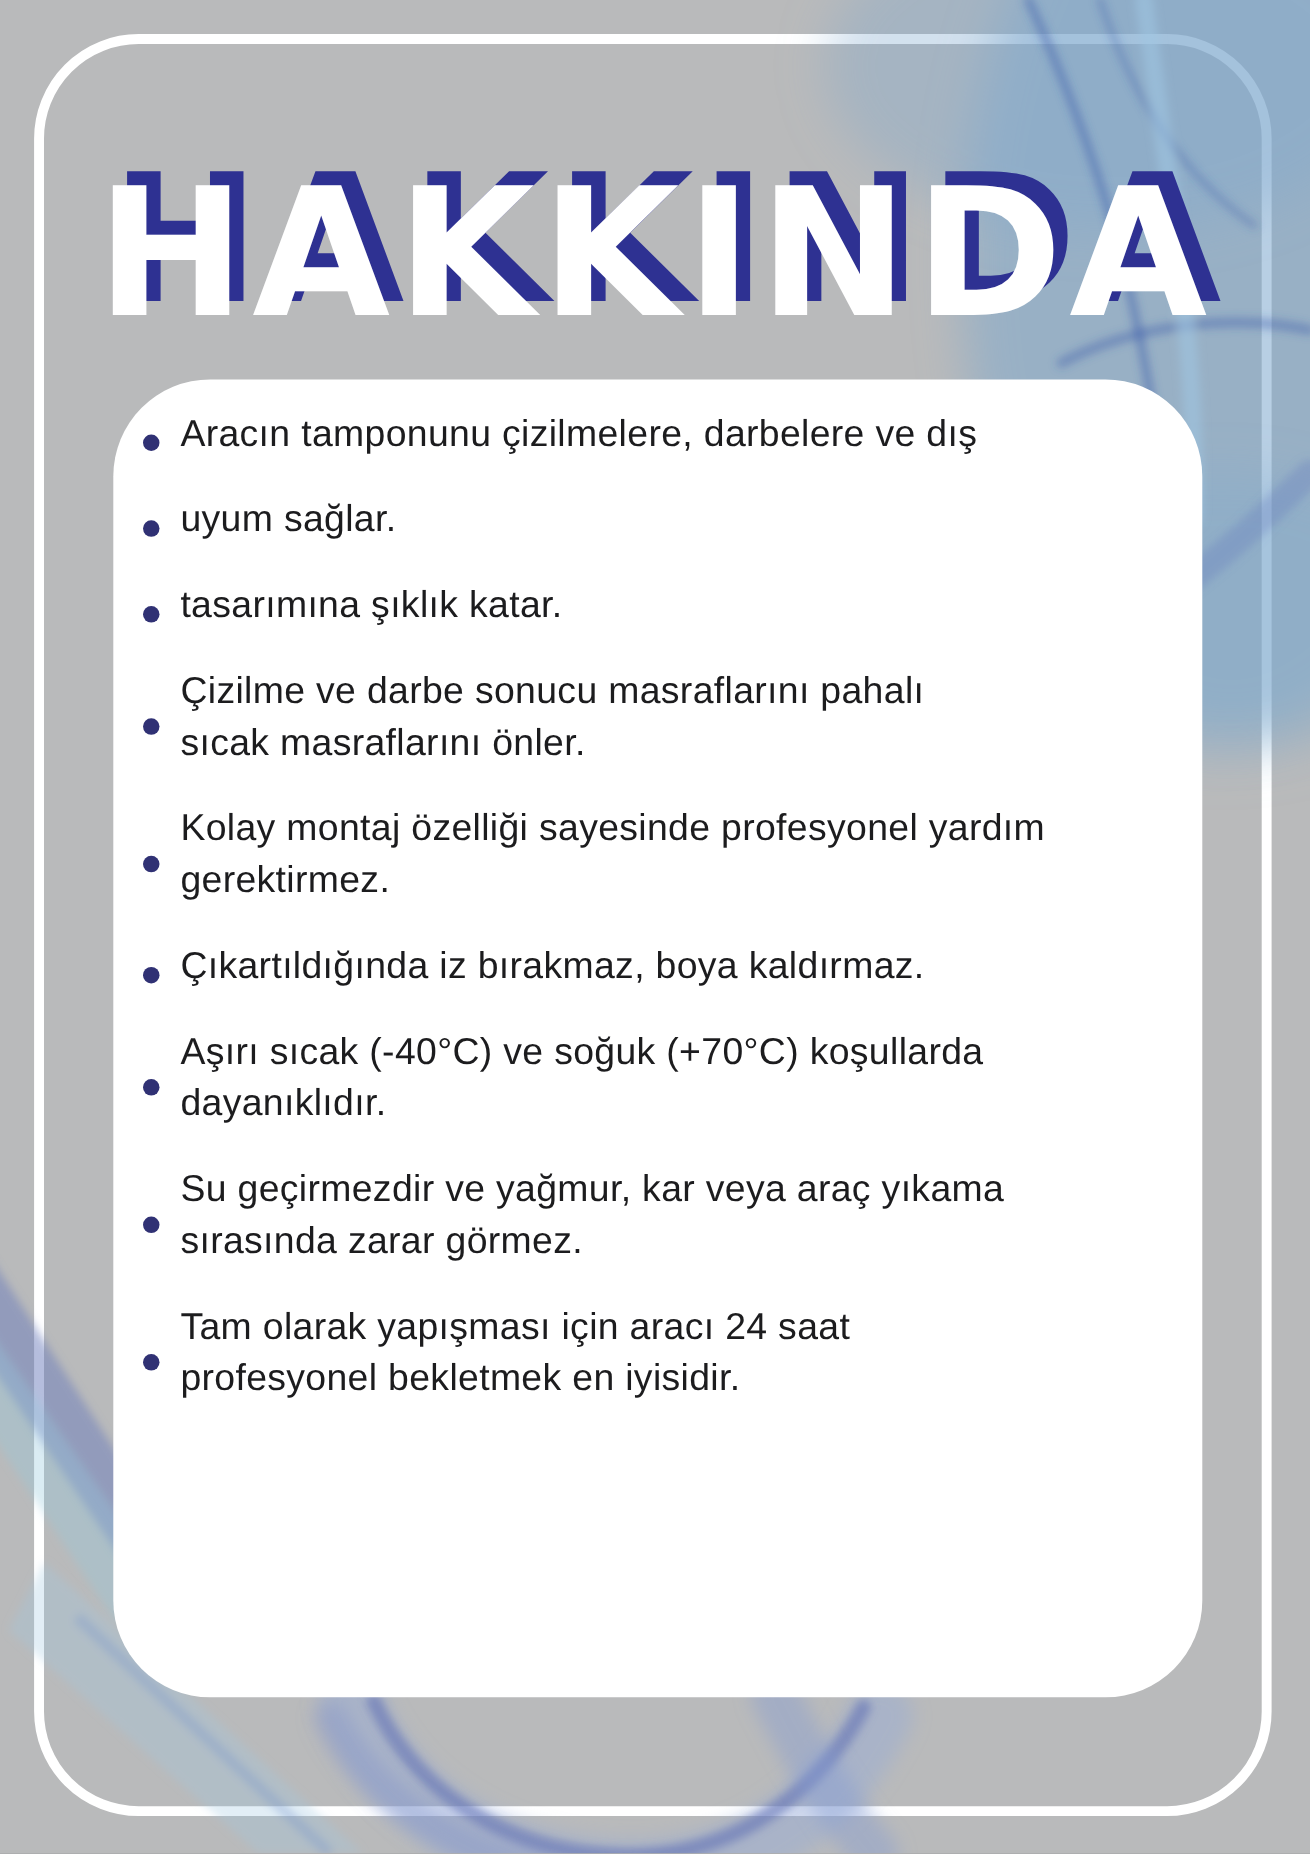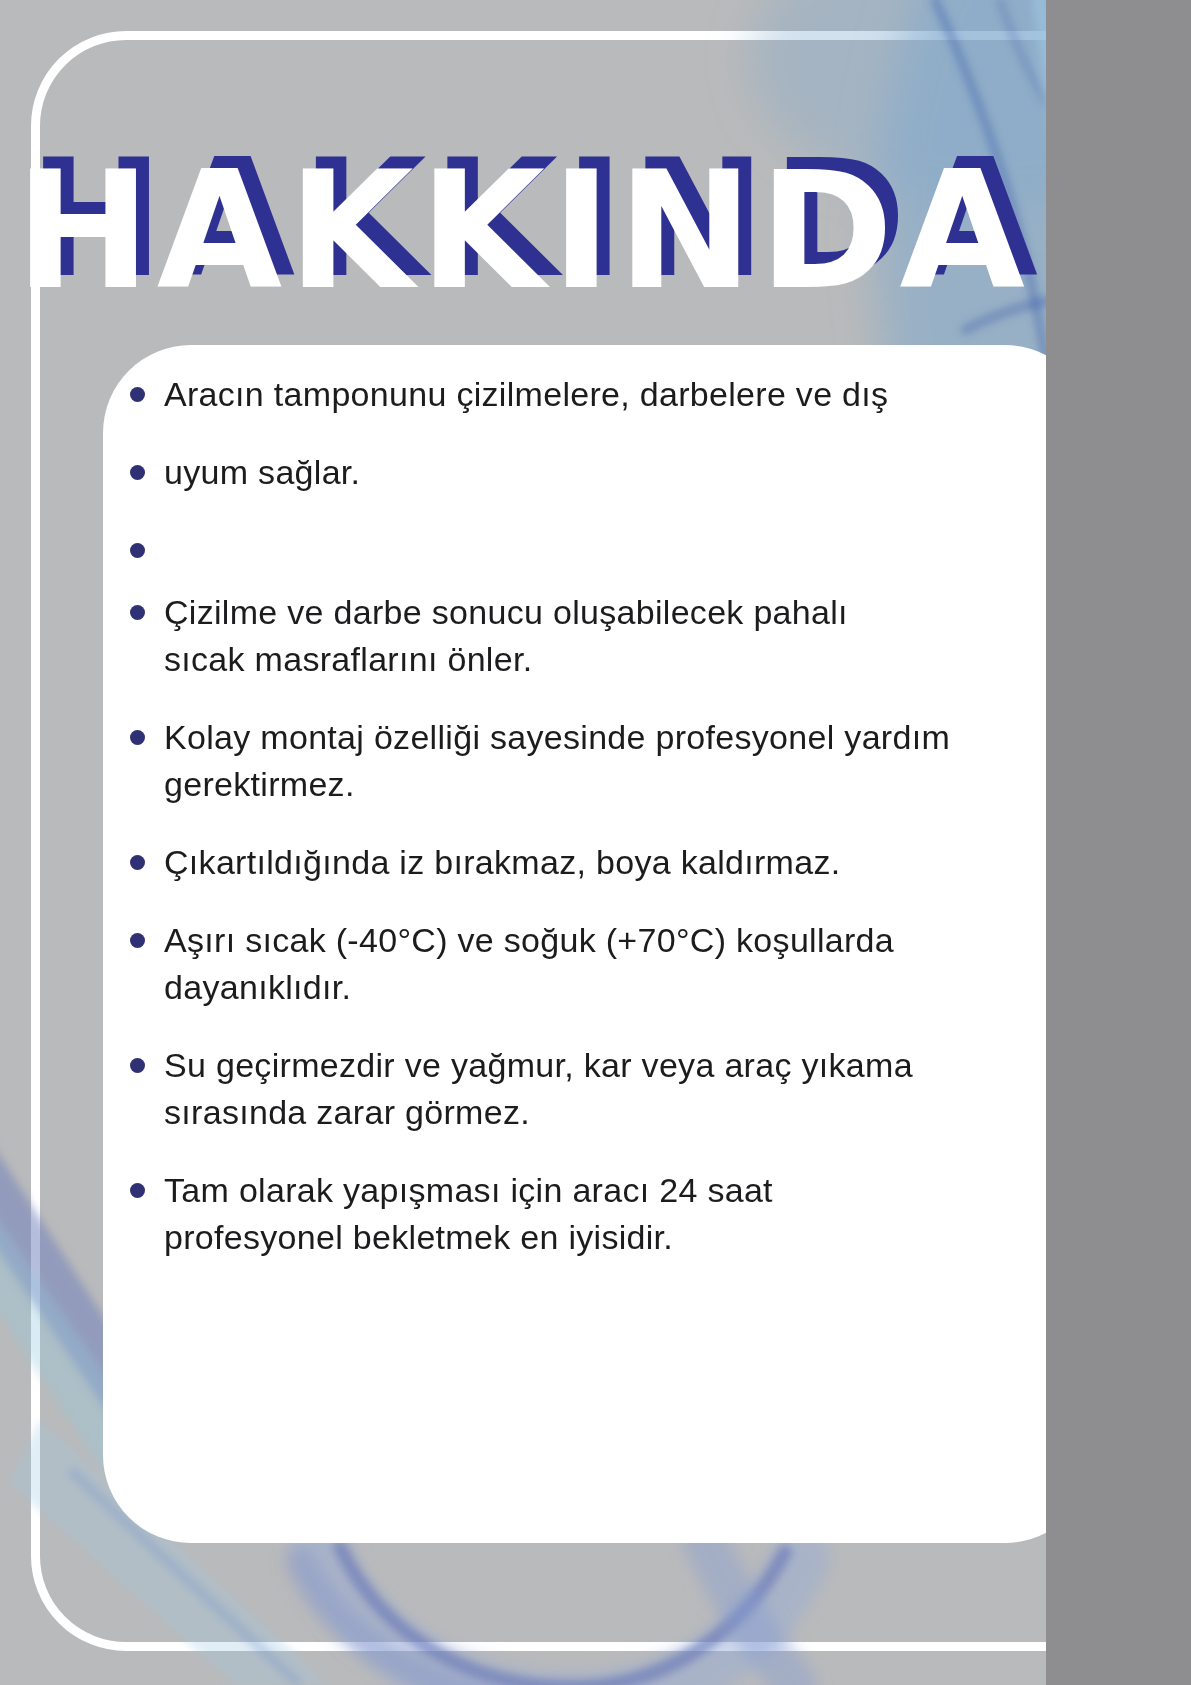--- a/index.html
+++ b/index.html
@@ -1,18 +1,18 @@
 <!DOCTYPE html>
 <html><head>
 <meta charset="utf-8">
 <style>
   html,body{margin:0;padding:0;background:#8e8e90;}
   .page{
     position:relative;
-    width:1046px;height:1685px;
+    width:1191px;height:1685px;
     background:#b9babb;
     overflow:hidden;
     font-family:"Liberation Sans",sans-serif;
   }
   .border-frame{
     position:absolute;
     left:31px;top:31px;
     width:1107px;height:1602px;
     border:9px solid #ffffff;
     border-radius:95px;
@@ -40,21 +40,21 @@
     border-radius:88px;
   }
   .bullets{
     list-style:none;
     margin:0;
     padding:26px 38px 0 27px;
     display:flex;
     flex-direction:column;
     gap:31px;
   }
-  .bullets li{display:flex;align-items:flex-start;}
+  .bullets li{display:flex;align-items:center;}
   .dot{
     flex:0 0 auto;
     width:15px;height:15px;
     border-radius:50%;
     background:#303174;
     margin:16px 19px 0 0;
   }
   .btext{
     font-size:34px;
     line-height:47px;
@@ -129,27 +129,28 @@
       <li>
         <span class="dot"></span>
         <div class="btext">
           <span>uyum sağlar.</span>
         </div>
       </li>
 
       <li>
         <span class="dot"></span>
         <div class="btext">
+          <span>tasarımına şıklık katar.</span>
         </div>
       </li>
 
       <li>
         <span class="dot"></span>
         <div class="btext">
-          <span>Çizilme ve darbe sonucu oluşabilecek pahalı</span>
+          <span>Çizilme ve darbe sonucu masraflarını pahalı</span>
           <span>sıcak masraflarını önler.</span>
         </div>
       </li>
 
       <li>
         <span class="dot"></span>
         <div class="btext">
           <span>Kolay montaj özelliği sayesinde profesyonel yardım</span>
           <span>gerektirmez.</span>
         </div>

